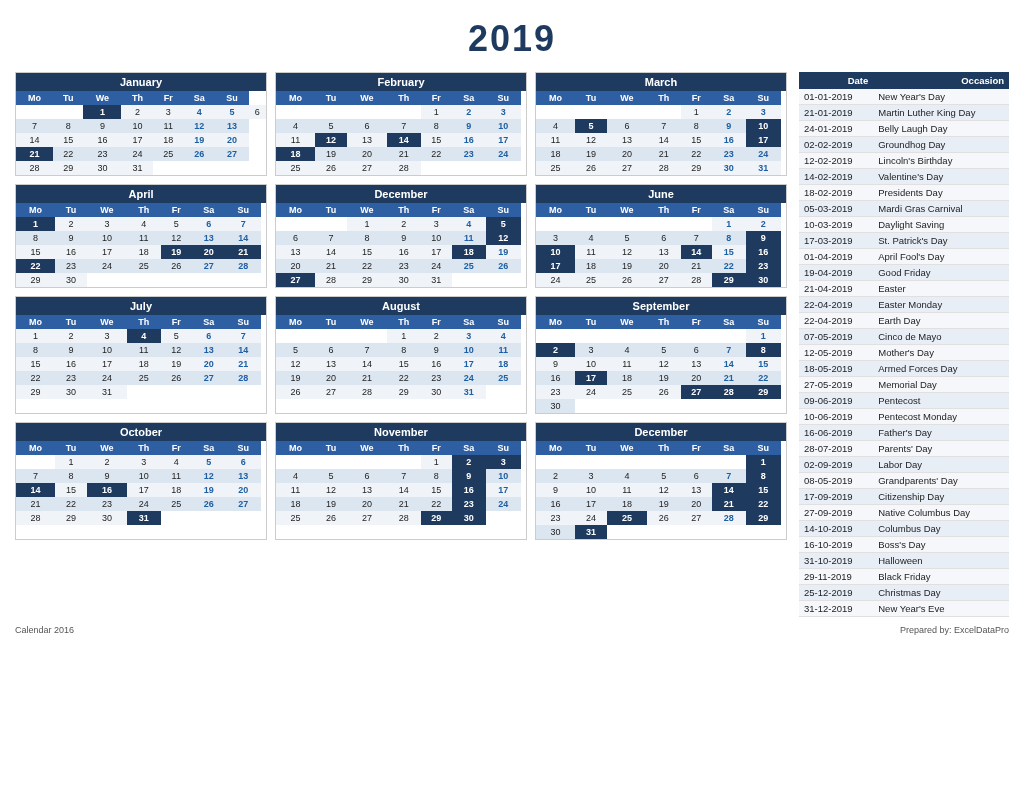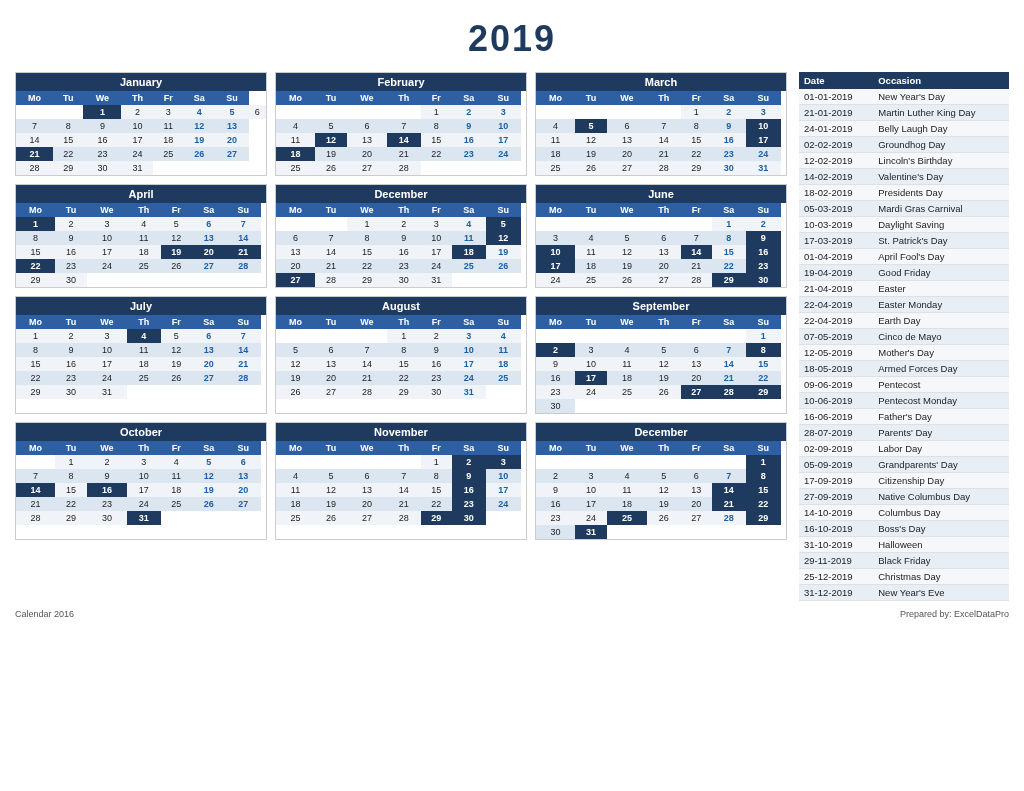--- a/index.html
+++ b/index.html
@@ -71,21 +71,21 @@
     }
     .occ-table {
       width: 100%;
       border-collapse: collapse;
       font-size: 9.5px;
     }
     .occ-table th {
       background: #1e3a5f;
       color: #fff;
       padding: 3px 5px;
-      text-align: left;
+      text-align: right;
       font-size: 9.5px;
     }
     .occ-table td {
       padding: 2px 5px;
       border-bottom: 1px solid #e0e0e0;
     }
     .occ-table tr:nth-child(even) td { background: #e8eef5; }
     .occ-table tr:nth-child(odd) td { background: #f5f7fa; }
     .footer {
       display: flex;
@@ -1016,41 +1016,45 @@
           </tr>
           <tr>
             <td>12-05-2019</td>
             <td>Mother's Day</td>
           </tr>
           <tr>
             <td>18-05-2019</td>
             <td>Armed Forces Day</td>
           </tr>
           <tr>
+            <td>27-05-2019</td>
+            <td>Memorial Day</td>
+          </tr>
+          <tr>
             <td>09-06-2019</td>
             <td>Pentecost</td>
           </tr>
           <tr>
             <td>10-06-2019</td>
             <td>Pentecost Monday</td>
           </tr>
           <tr>
             <td>16-06-2019</td>
             <td>Father's Day</td>
           </tr>
           <tr>
             <td>28-07-2019</td>
             <td>Parents' Day</td>
           </tr>
           <tr>
             <td>02-09-2019</td>
             <td>Labor Day</td>
           </tr>
           <tr>
-            <td>05-09-2019</td>
+            <td>08-05-2019</td>
             <td>Grandparents' Day</td>
           </tr>
           <tr>
             <td>17-09-2019</td>
             <td>Citizenship Day</td>
           </tr>
           <tr>
             <td>27-09-2019</td>
             <td>Native Columbus Day</td>
           </tr>

